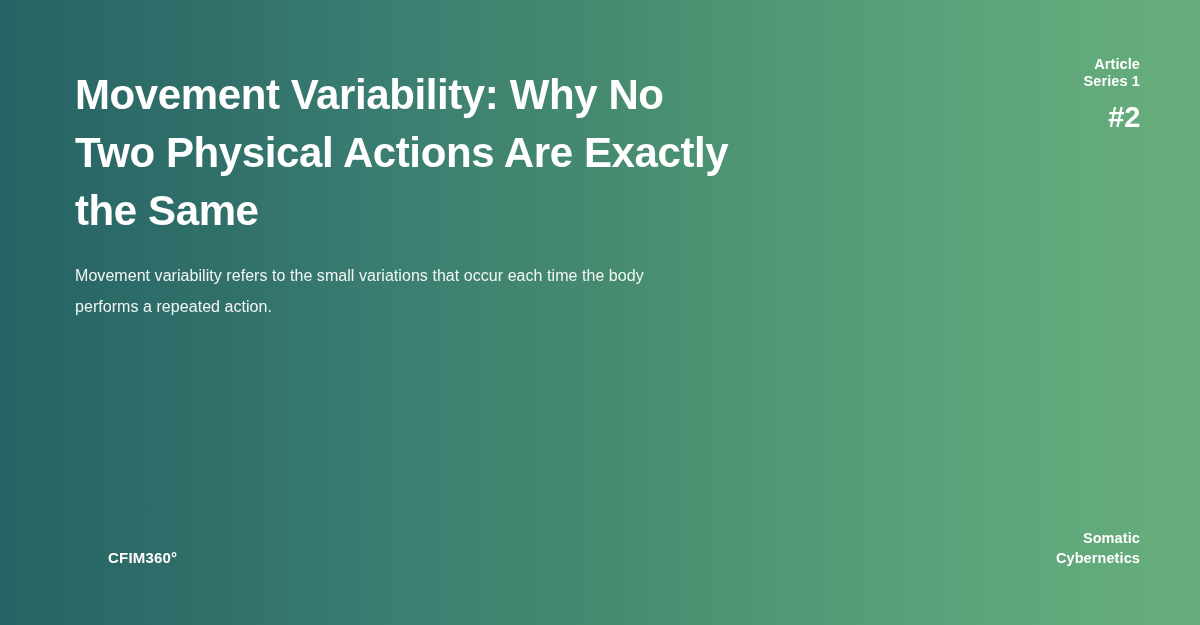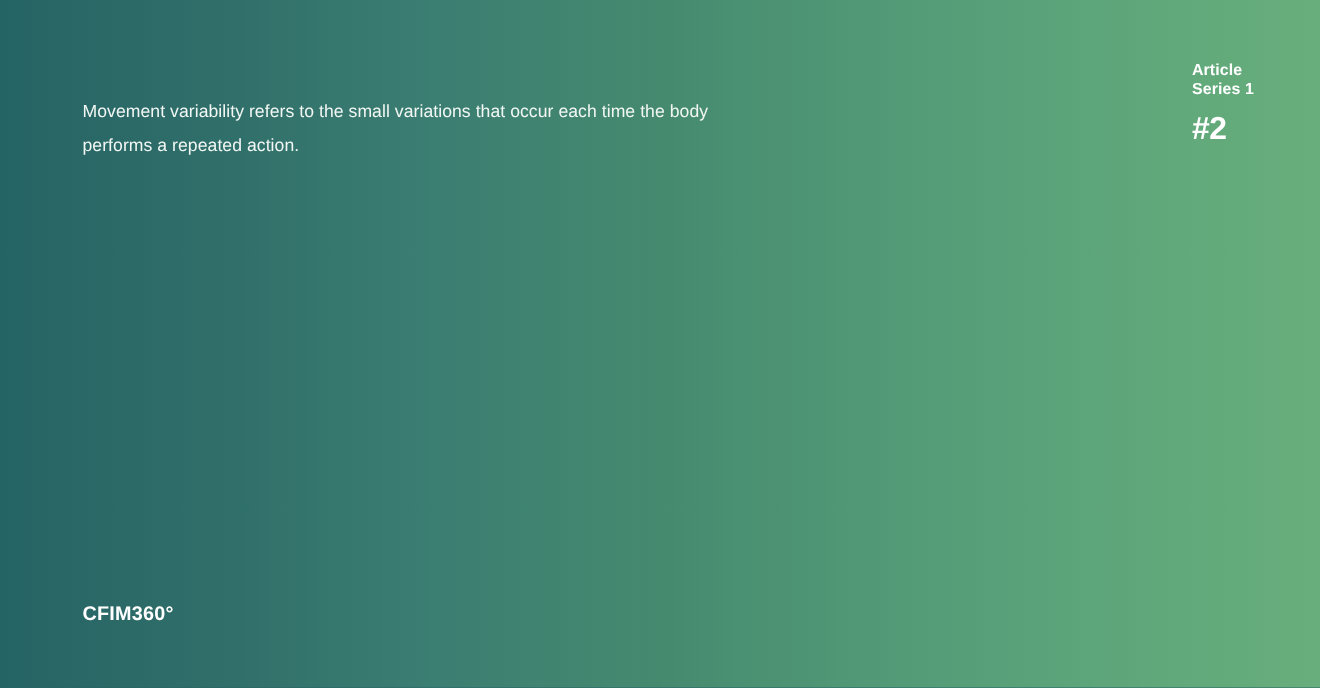--- a/index.html
+++ b/index.html
@@ -22,20 +22,21 @@
     box-sizing: border-box;
     background: linear-gradient(90deg, #256464 0%, #2f6e69 16%, #3b7e72 33%, #458a6f 50%, #529a77 67%, #5da57a 83%, #68ae7c 100%);
     overflow: hidden;
   }
 
   
   .series-badge {
     position: absolute;
     top: 56px;
     right: 60px;
+    text-align: right;
     line-height: 1;
   }
   .series-label {
     display: block;
     font-size: 14.5px;
     font-weight: bold;
     color: #ffffff;
     letter-spacing: 0.1px;
     line-height: 17px;
     white-space: pre-line;
@@ -75,25 +76,26 @@
     max-width: 600px;
   }
 
   
   .footer-left {
     position: absolute;
     left: 75px;
     bottom: 55px;
   }
   .brand-logo {
-    font-size: 18px;
+    font-size: 15px;
     font-weight: bold;
     color: #ffffff;
     letter-spacing: 0.2px;
     line-height: 24px;
+    margin-left: 33px;
   }
 
   .footer-right {
     position: absolute;
     right: 60px;
     bottom: 57px;
     text-align: right;
   }
   .topic-label {
     font-size: 14.5px;
@@ -109,21 +111,26 @@
 
 <div class="cover">
 
   <div class="series-badge">
     <span class="series-label">Article
 Series 1</span>
     <span class="series-number">#2</span>
   </div>
 
   <div class="headline-block">
+    <h1 class="headline">Movement Variability: Why No Two Physical Actions Are Exactly the Same</h1>
     <p class="deck">Movement variability refers to the small variations that occur each time the body performs a repeated action.</p>
   </div>
 
   <div class="footer-left">
     <div class="brand-logo">CFIM360°</div>
   </div>
 
+  <div class="footer-right">
+    <div class="topic-label">Somatic
+Cybernetics</div>
+  </div>
 
 </div>
 
 </body></html>

